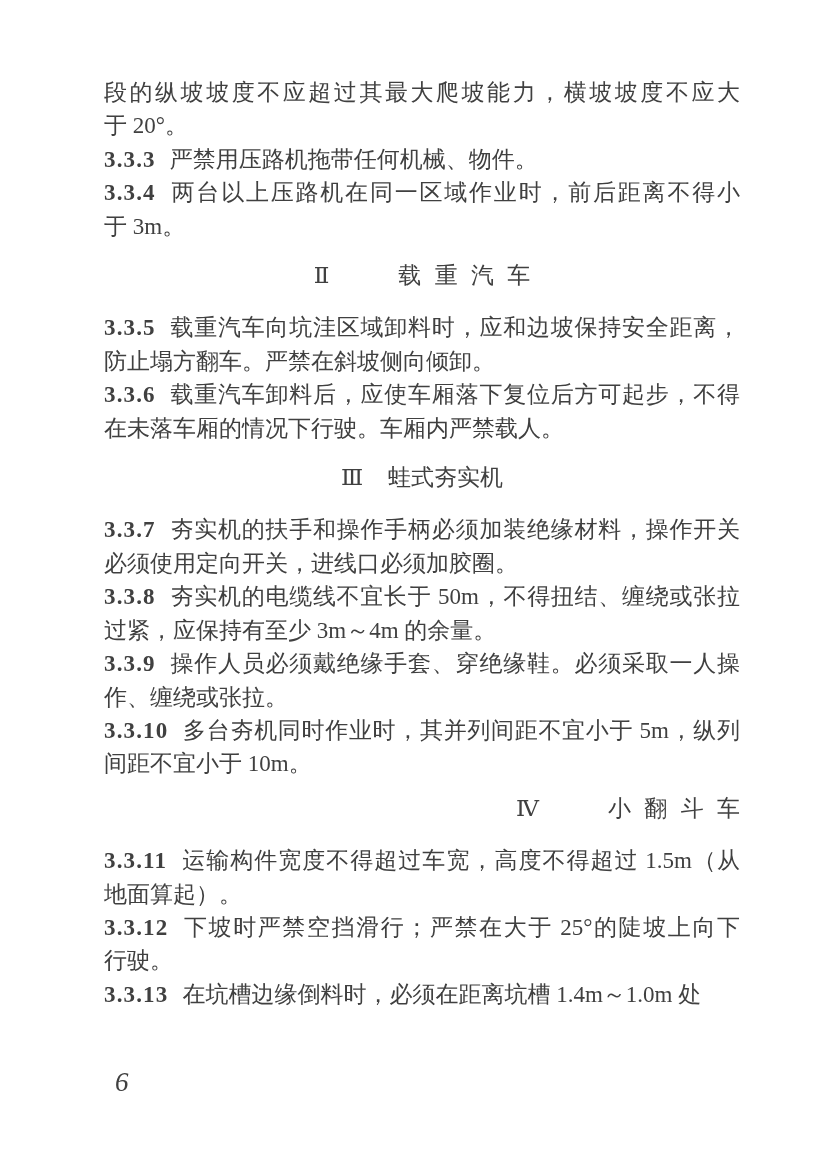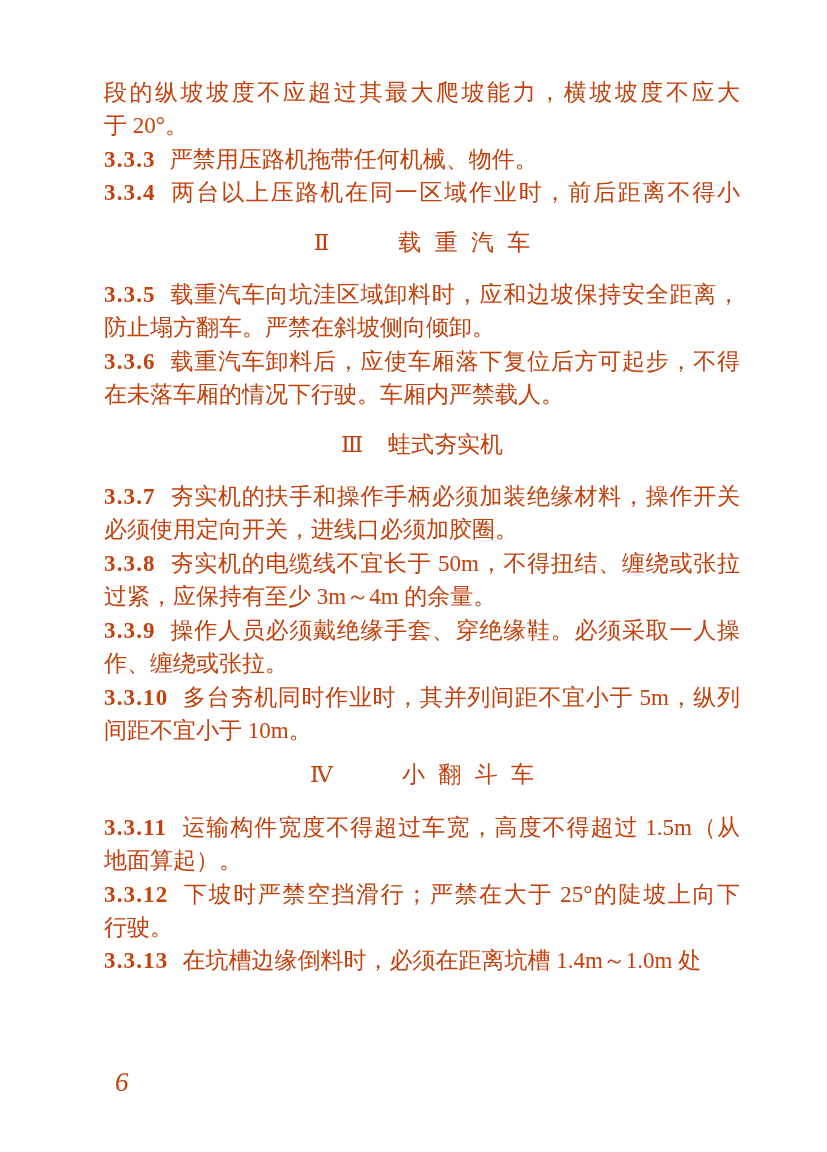--- a/index.html
+++ b/index.html
@@ -6,21 +6,21 @@
     margin: 0;
     padding: 0;
     background: #e8e8e8;
   }
   .page {
     position: relative;
     width: 827px;
     height: 1152px;
     margin: 0 auto;
     background: #ffffff;
-    color: #c2410c;
+    color: #404040;
     font-family: "Liberation Serif", "DejaVu Serif", serif;
     overflow: hidden;
   }
   .content {
     position: absolute;
     left: 104px;
     top: 76px;
     width: 636px;
     font-size: 23px;
   }
@@ -42,21 +42,21 @@
   .sp {
     display: inline-block;
     width: 14px;
   }
   .heading {
     margin: 16px 0 19px 0;
     text-align: center;
     line-height: 33.4px;
     font-weight: 400;
   }
-  .heading.tight-below { margin: 11px 0 19px 0; }
+  .heading.tight-below { margin: 11px 0 19px 0; text-align: right; }
   .roman {
     font-family: "DejaVu Serif", "DejaVu Sans", serif;
     margin-right: 25px;
   }
   .htitle.spaced {
     letter-spacing: 0.58em;
     margin-right: -0.58em;
     margin-left: 44px;
   }
   .page-number {
@@ -79,20 +79,21 @@
       <div class="ln">于 20°。</div>
     </div>
 
 
     <div class="para">
       <div class="ln"><span class="num">3.3.3</span><span class="sp"></span><span>严禁用压路机拖带任何机械、物件。</span></div>
     </div>
 
     <div class="para">
       <div class="ln fill"><span class="num">3.3.4</span><span class="sp"></span><span>两台以上压路机在同一区域作业时，前后距离不得小</span></div>
+      <div class="ln">于 3m。</div>
     </div>
 
     <div class="heading">
       <span class="roman">Ⅱ</span><span class="htitle spaced">载重汽车</span>
     </div>
 
     <div class="para">
       <div class="ln fill"><span class="num">3.3.5</span><span class="sp"></span><span>载重汽车向坑洼区域卸料时，应和边坡保持安全距离，</span></div>
       <div class="ln">防止塌方翻车。严禁在斜坡侧向倾卸。</div>
     </div>

